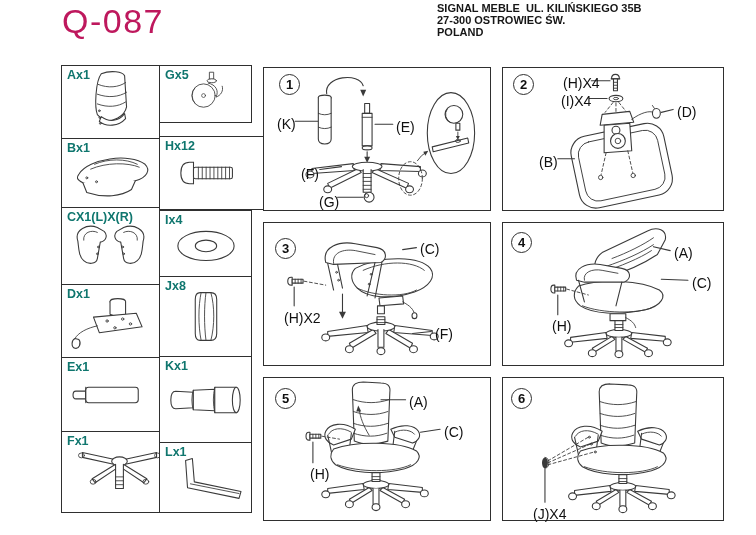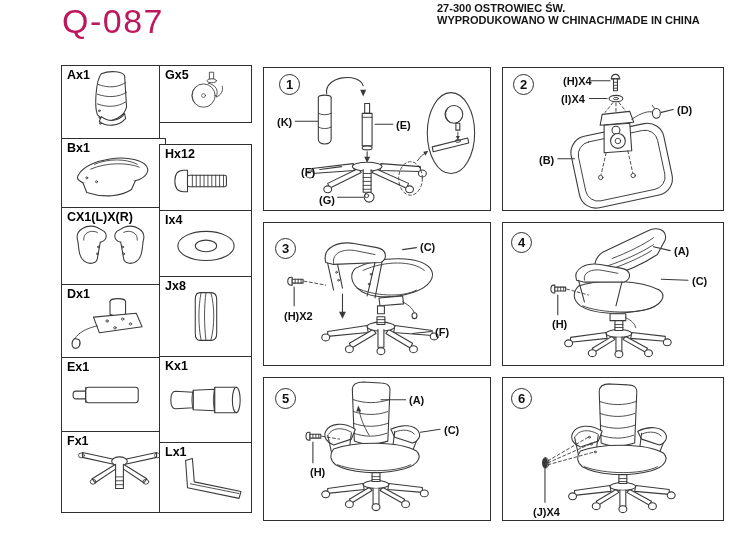--- a/index.html
+++ b/index.html
@@ -2,40 +2,41 @@
 <html><head>
 <meta charset="utf-8">
 <style>
   *{margin:0;padding:0;box-sizing:border-box}
   html,body{width:756px;height:535px}
   body{position:relative;background:#fff;font-family:"Liberation Sans",sans-serif;color:#1a1a1a;overflow:hidden}
   .title{position:absolute;left:62px;top:2px;font-size:34px;font-weight:400;letter-spacing:1.5px;color:#be185d}
   .importer{position:absolute;left:437px;top:2px;font-size:11px;font-weight:bold;line-height:12.2px;color:#161616}
   .importer div{white-space:pre}
   .cell{position:absolute;border:1.5px solid #2f2f2f;background:#fff}
-  .plabel{position:absolute;left:5px;top:2px;font-weight:bold;font-size:12.5px;color:#000000;z-index:2;white-space:nowrap}
+  .plabel{position:absolute;left:5px;top:2px;font-weight:bold;font-size:12.5px;color:#0f766e;z-index:2;white-space:nowrap}
   .cell svg,.panel svg.art{position:absolute;left:0;top:0;width:100%;height:100%}
   .panel{position:absolute;border:1.5px solid #2f2f2f;background:#fff}
   .stepnum{position:absolute;width:21px;height:21px;border:1.4px solid #2f2f2f;border-radius:50%;
            display:flex;align-items:center;justify-content:center;
            font-weight:bold;font-size:13px;color:#101010;z-index:2;background:#fff}
-  .callout{position:absolute;font-weight:bold;font-size:11px;color:#101010;white-space:nowrap;z-index:2}
+  .callout{position:absolute;font-weight:normal;font-size:14px;color:#101010;white-space:nowrap;z-index:2}
   svg{stroke:#3a3a3a;fill:none;stroke-width:1.1;stroke-linecap:round;stroke-linejoin:round}
   svg .fillw{fill:#fff}
   svg .filld{fill:#3a3a3a;stroke:none}
   svg .thin{stroke-width:0.9}
   svg .dash{stroke-dasharray:3 2.5}
 </style>
 </head>
 <body>
 
 <div class="title">Q-087</div>
 <div class="importer">
+  <div>SIGNAL MEBLE  UL. KILIŃSKIEGO 35B</div>
   <div>27-300 OSTROWIEC ŚW.</div>
-  <div>WYPRODUKOWANO W CHINACH/MADE IN CHINA</div>
+  <div>POLAND</div>
 </div>
 
 <div class="cell" style="left:61px;top:65px;width:99px;height:74px">
   <span class="plabel">Ax1</span>
   <svg viewBox="0 0 99 74">
     <path class="fillw" d="M40,8 C50,4 62,6 64,10 L66,42 C64,52 52,58 42,56 L36,50 C33,42 34,16 40,8 Z"></path>
     <path class="thin" d="M37,19 C47,23 58,22 65,17 M36,29 C47,33 58,32 66,27 M36,39 C47,43 57,42 65,37"></path>
     <path class="fillw" d="M40,52 C48,58 58,57 64,49 L65,54 C58,62 45,63 38,57 Z"></path>
     <circle class="thin" cx="38" cy="46" r="0.9"></circle>
       <circle class="thin" cx="38.5" cy="53" r="0.9"></circle>
@@ -108,21 +109,21 @@
   <span class="plabel">Gx5</span>
   <svg viewBox="0 0 93 72">
     <rect class="fillw" x="52" y="8" width="5" height="9"></rect>
     <ellipse class="fillw" cx="54.5" cy="19" rx="6" ry="2.5"></ellipse>
     <path class="fillw" d="M50,22 C60,24 64,32 60,40 C66,38 70,32 68,26"></path>
     <circle class="fillw" cx="44" cy="38" r="15"></circle>
     <path class="thin" d="M33,28 A15,15 0 0 0 33,48"></path>
     <circle class="thin" cx="44" cy="38" r="2.5"></circle>
   </svg>
 </div>
-<div class="cell" style="left:159px;top:144px;width:93px;height:74px">
+<div class="cell" style="left:159px;top:136px;width:105px;height:74px">
   <span class="plabel">Hx12</span>
   <svg viewBox="0 0 93 74">
     <path class="fillw" d="M24,26 Q15,26 15,37 Q15,48 24,48 L28,48 L28,26 Z"></path>
     <path class="thin" d="M28,26 L28,48"></path>
     <rect class="fillw" x="28" y="31" width="40" height="12" rx="2"></rect>
     <path class="thin" d="M33,31 v12 M37,31 v12 M41,31 v12 M45,31 v12 M49,31 v12 M53,31 v12 M57,31 v12 M61,31 v12 M65,31 v12"></path>
   </svg>
 </div>
 <div class="cell" style="left:159px;top:210px;width:93px;height:67px">
   <span class="plabel">Ix4</span>

